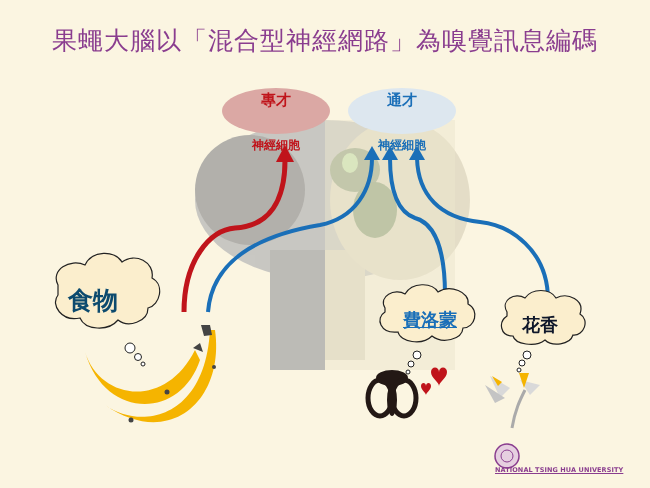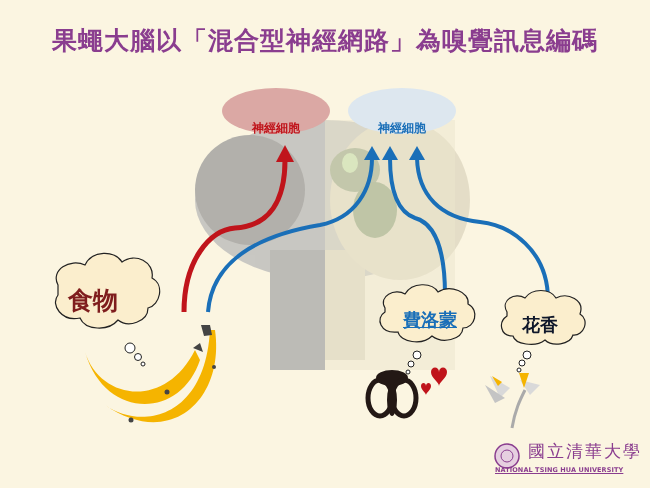--- a/index.html
+++ b/index.html
@@ -1,25 +1,25 @@
 <!DOCTYPE html>
 <html><head>
 <meta charset="utf-8">
 <style>
   html, body { margin:0; padding:0; }
   body { width:650px; height:488px; background:#fbf5e1; position:relative; overflow:hidden; font-family:"DejaVu Sans", sans-serif; }
-  .title { position:absolute; top:24px; left:0; width:650px; text-align:center; font-size:25px; font-weight:bold; color:#8a3d8f; letter-spacing:1px; }
+  .title { position:absolute; top:24px; left:0; width:650px; text-align:center; font-size:25px; font-weight:normal; color:#8a3d8f; letter-spacing:1px; }
   .neuron { position:absolute; border-radius:50%; text-align:center; font-weight:bold; }
   .neuron .l1 { display:block; font-size:15px; line-height:17px; }
   .neuron .l2 { display:block; font-size:12px; line-height:14px;margin-top:29px; }
   #spec { left:222px; top:88px; width:108px; height:46px; background:#dba8a4; color:#c0141b; padding-top:4px; box-sizing:border-box; }
   #gen { left:348px; top:88px; width:108px; height:46px; background:#dde7ef; color:#1a6fb8; padding-top:4px; box-sizing:border-box; }
   svg.main { position:absolute; left:0; top:0; }
   .cloudtxt { position:absolute; font-weight:bold; text-align:center; }
-  #food { left:48px; top:284px; width:90px; font-size:25px; color:#7f1d1d; }
+  #food { left:48px; top:284px; width:90px; font-size:25px; color:#0c4a6e; }
   #phero { left:380px; top:308px; width:100px; font-size:18px; color:#1a6fb8;text-decoration:underline; }
   #flower { left:505px; top:313px; width:70px; font-size:18px; color:#0f172a; }
   .logo { position:absolute; left:493px; top:440px; width:160px; height:40px; }
   .logo .cn { position:absolute; left:35px; top:0px; font-family:"DejaVu Serif", serif; font-size:17px; color:#8a3d8f; letter-spacing:2px; }
   .logo .en { position:absolute; left:2px; top:26px; font-size:6.5px; font-weight:bold; color:#8a3d8f; letter-spacing:0.1px; white-space:nowrap;text-decoration:underline; }
 </style>
 </head>
 <body>
 
 <div class="title">果蠅大腦以「混合型神經網路」為嗅覺訊息編碼</div>
@@ -107,26 +107,27 @@
     <polygon points="519,373 529,373 524,388" fill="#f5b400"></polygon>
   </g>
 
   <g>
     <circle cx="507" cy="456" r="12" fill="#e6cfe0" stroke="#8a3d8f" stroke-width="1.5"></circle>
     <circle cx="507" cy="456" r="6" fill="none" stroke="#8a3d8f" stroke-width="1"></circle>
   </g>
 </svg>
 
 <div class="neuron" id="spec">
+  <span class="l1">專才</span>
   <span class="l2">神經細胞</span>
 </div>
 <div class="neuron" id="gen">
+  <span class="l1">通才</span>
   <span class="l2">神經細胞</span>
 </div>
 
 <div class="cloudtxt" id="food">食物</div>
 <div class="cloudtxt" id="phero">費洛蒙</div>
 <div class="cloudtxt" id="flower">花香</div>
 
 <div class="logo">
-  <span class="cn">國立清華大學</span>
   <span class="en">NATIONAL TSING HUA UNIVERSITY</span>
 </div>
 
 </body></html>

